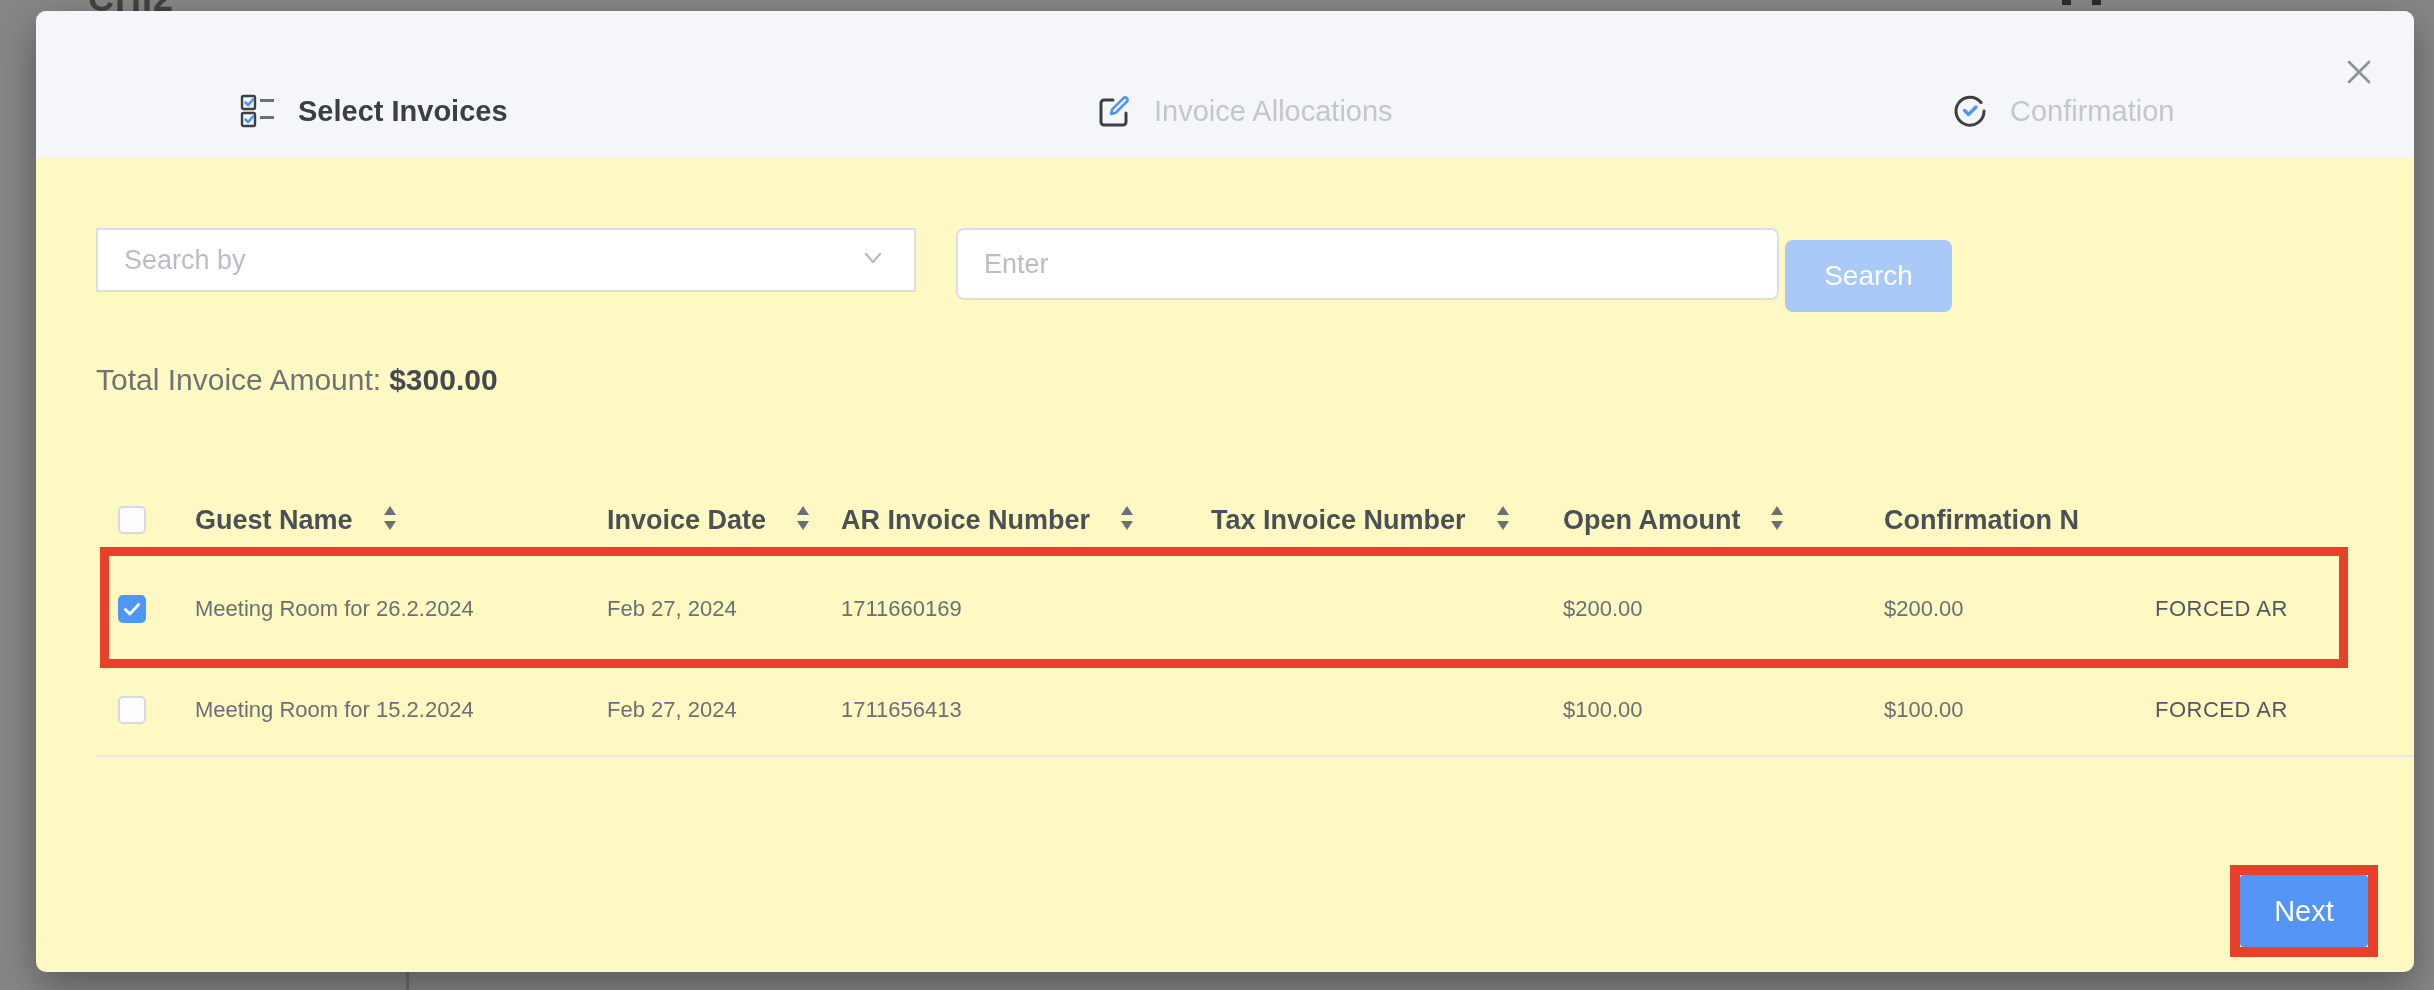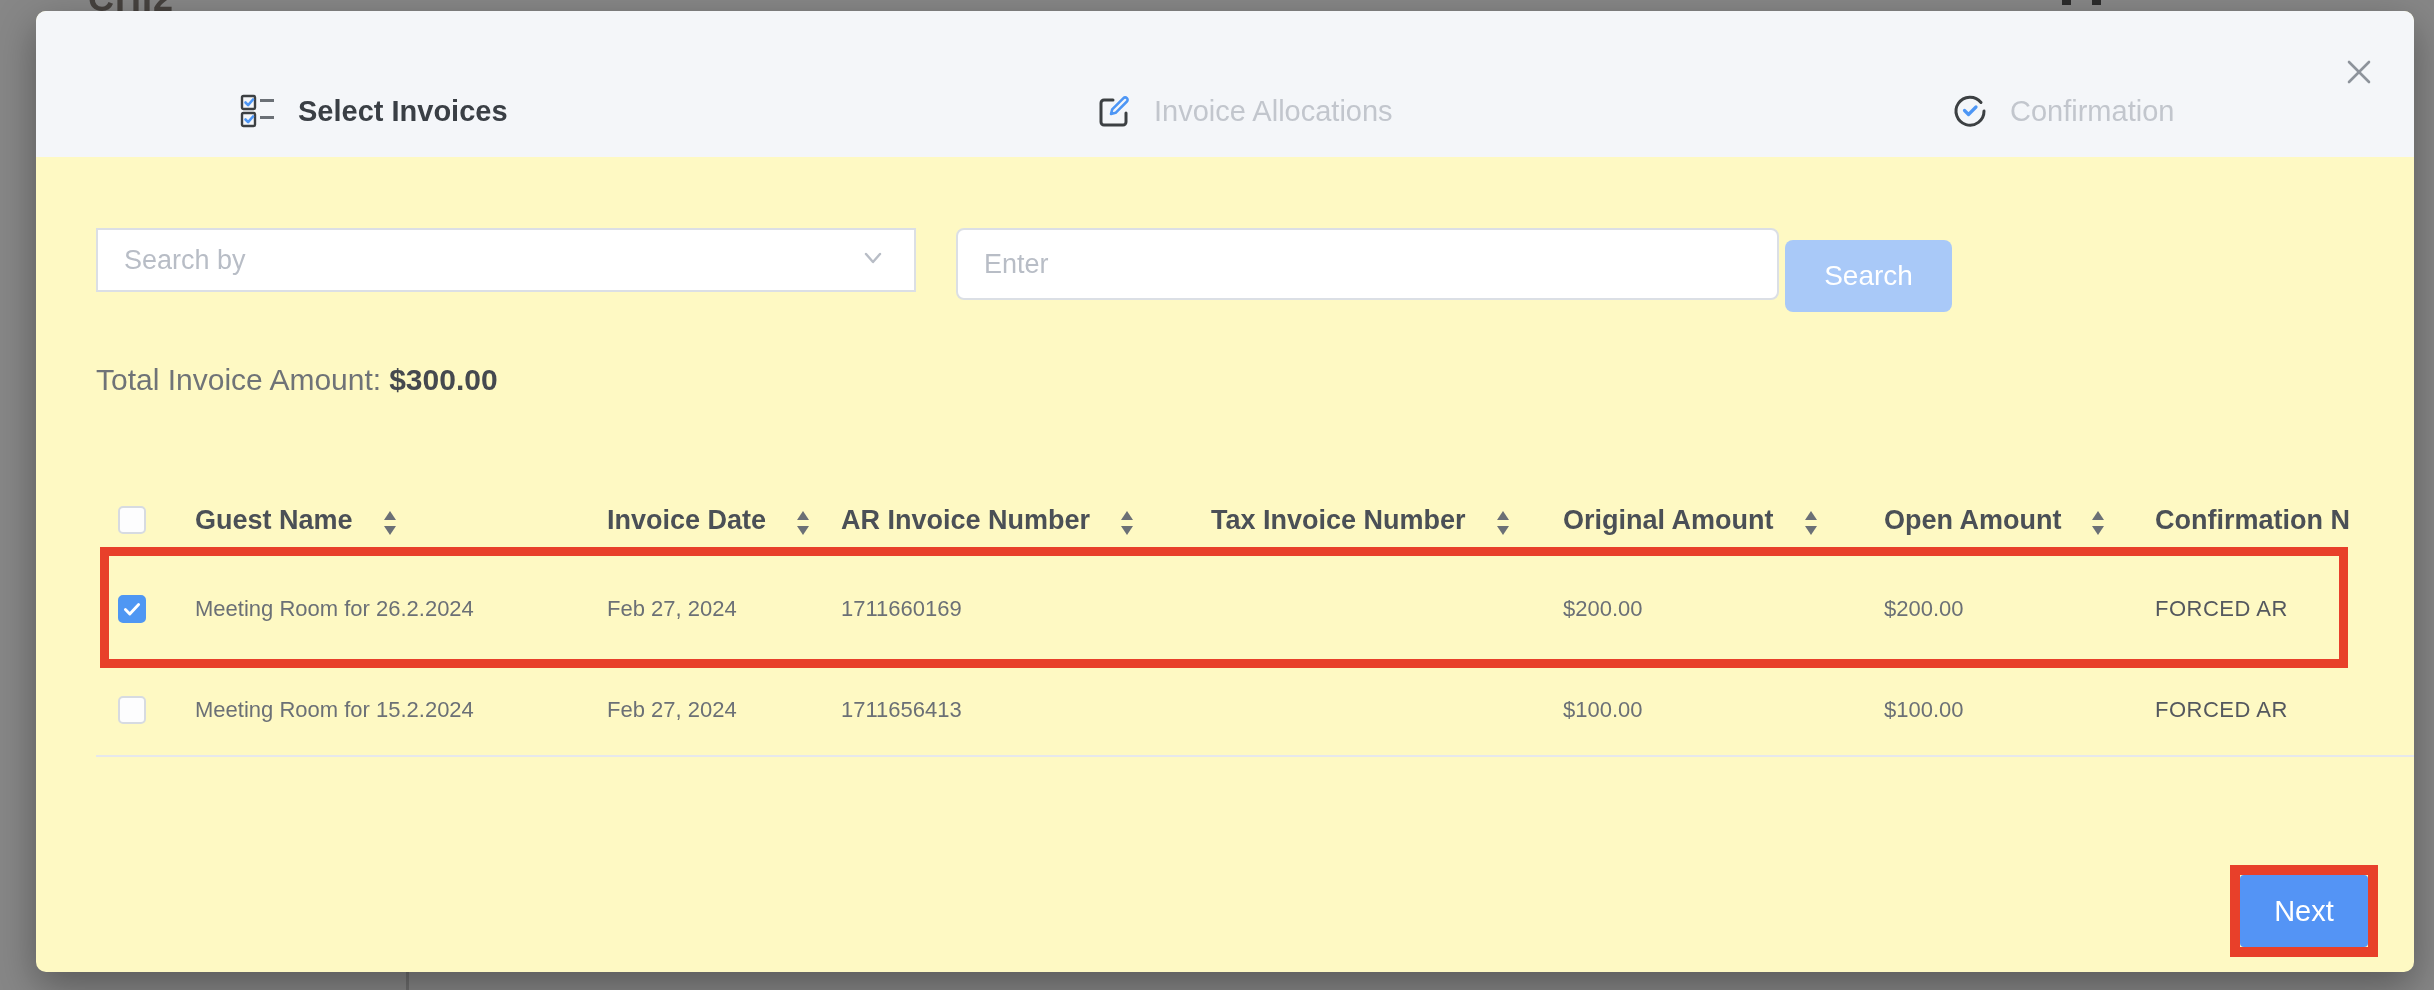--- a/index.html
+++ b/index.html
@@ -82,21 +82,21 @@
   
   .inv-table { position:absolute; left:60px; top:476px; width:2359px; }
   .trow {
     display:grid;
     grid-template-columns:99px 412px 234px 370px 352px 321px 271px 300px;
     align-items:center;
   }
   .trow.head   { height:66px; }
   .trow.r1     { height:112px; }
   .trow.r2     { height:92px; border-bottom:2px solid #e6e8ec; }
-  .hcell { display:flex; align-items:flex-end; gap:30px;
+  .hcell { display:flex; align-items:flex-start; gap:30px;
            font-size:27px; font-weight:700; color:#4b5056; white-space:nowrap; }
   .hcell .sort { cursor:pointer; display:inline-flex; }
   .cell  { font-size:22px; color:#6b7076; white-space:nowrap; }
   .cell.conf { color:#54585e; letter-spacing:0.5px; }
   .cb-cell { padding-left:22px; }
   .checkbox {
     width:28px; height:28px; border-radius:5px; cursor:pointer;
     border:2px solid #d7dbe1; background:#fdfdfe;
     display:flex; align-items:center; justify-content:center;
   }
@@ -229,29 +229,20 @@
       <div class="hcell">
         <span>Tax Invoice Number</span>
         <span class="sort">
           <svg viewBox="0 0 14 26" width="14" height="26">
             <polygon points="7,1 13,10 1,10" fill="#6b7076"></polygon>
             <polygon points="7,25 13,16 1,16" fill="#6b7076"></polygon>
           </svg>
         </span>
       </div>
       <div class="hcell">
-        <span>Original Amount</span>
-        <span class="sort">
-          <svg viewBox="0 0 14 26" width="14" height="26">
-            <polygon points="7,1 13,10 1,10" fill="#6b7076"></polygon>
-            <polygon points="7,25 13,16 1,16" fill="#6b7076"></polygon>
-          </svg>
-        </span>
-      </div>
-      <div class="hcell">
         <span>Open Amount</span>
         <span class="sort">
           <svg viewBox="0 0 14 26" width="14" height="26">
             <polygon points="7,1 13,10 1,10" fill="#6b7076"></polygon>
             <polygon points="7,25 13,16 1,16" fill="#6b7076"></polygon>
           </svg>
         </span>
       </div>
       <div class="hcell">
         <span>Confirmation N</span>

